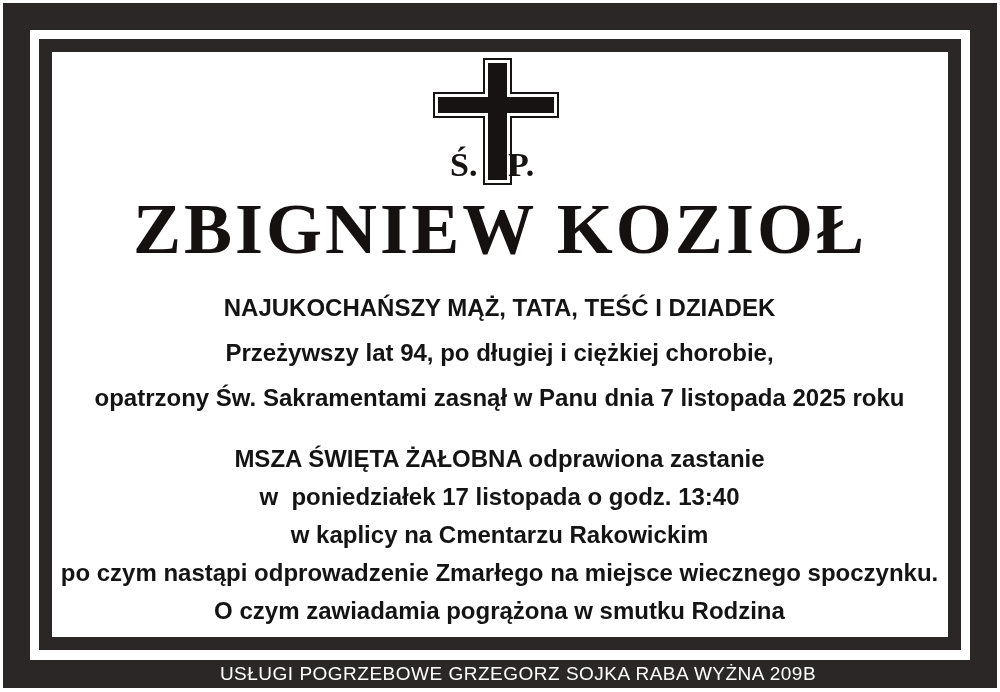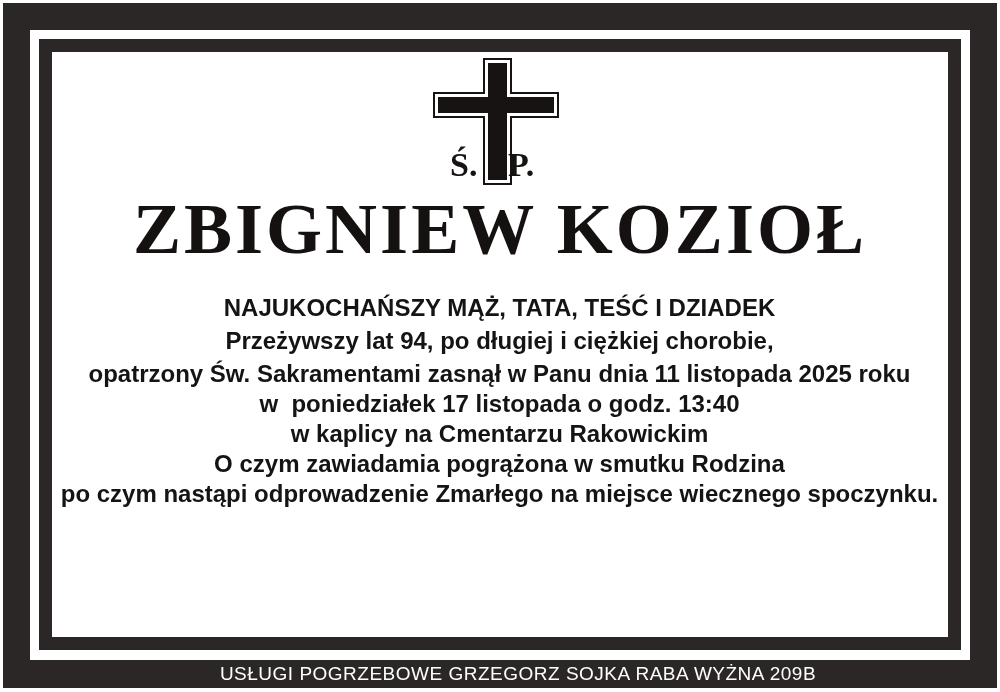--- a/index.html
+++ b/index.html
@@ -71,23 +71,23 @@
     top:296px;left:51px;right:52px;
     text-align:center;
     font-weight:bold;
     color:#141414;
   }
   .line{
     font-size:24px;
     line-height:24px;
     white-space:pre-wrap;
   }
-  .l2,.l3{margin-top:9px;}
+  .l2,.l3{margin-top:21px;}
   .l4{margin-top:37px;}
-  .l5,.l6,.l7,.l8{margin-top:6px;}
+  .l5,.l6,.l7,.l8{margin-top:14px;}
   .footer-text{
     position:absolute;
     left:0;right:0;bottom:8px;
     text-align:center;
     color:var(--footer-text);
     font-size:19px;
     line-height:20px;
     letter-spacing:0.5px;
     font-weight:normal;
     margin-left:36px;
@@ -114,22 +114,23 @@
   </svg>
 
   <span class="sp sp-left">Ś.</span>
   <span class="sp sp-right">P.</span>
 
   <div class="title">ZBIGNIEW KOZIOŁ</div>
 
   <div class="text-block">
     <div class="line l1">NAJUKOCHAŃSZY MĄŻ, TATA, TEŚĆ I DZIADEK</div>
     <div class="line l2">Przeżywszy lat 94, po długiej i ciężkiej chorobie,</div>
-    <div class="line l3">opatrzony Św. Sakramentami zasnął w Panu dnia 11 listopada 2025 roku</div>
+    <div class="line l3">opatrzony Św. Sakramentami zasnął w Panu dnia 7 listopada 2025 roku</div>
+    <div class="line l4">MSZA ŚWIĘTA ŻAŁOBNA odprawiona zastanie</div>
     <div class="line l5">w  poniedziałek 17 listopada o godz. 13:40</div>
     <div class="line l6">w kaplicy na Cmentarzu Rakowickim</div>
+    <div class="line l7">po czym nastąpi odprowadzenie Zmarłego na miejsce wiecznego spoczynku.</div>
     <div class="line l8">O czym zawiadamia pogrążona w smutku Rodzina</div>
-    <div class="line l7">po czym nastąpi odprowadzenie Zmarłego na miejsce wiecznego spoczynku.</div>
   </div>
 
   <div class="footer-text">USŁUGI POGRZEBOWE GRZEGORZ SOJKA RABA WYŻNA 209B</div>
 
 </div>
 
 </body></html>

